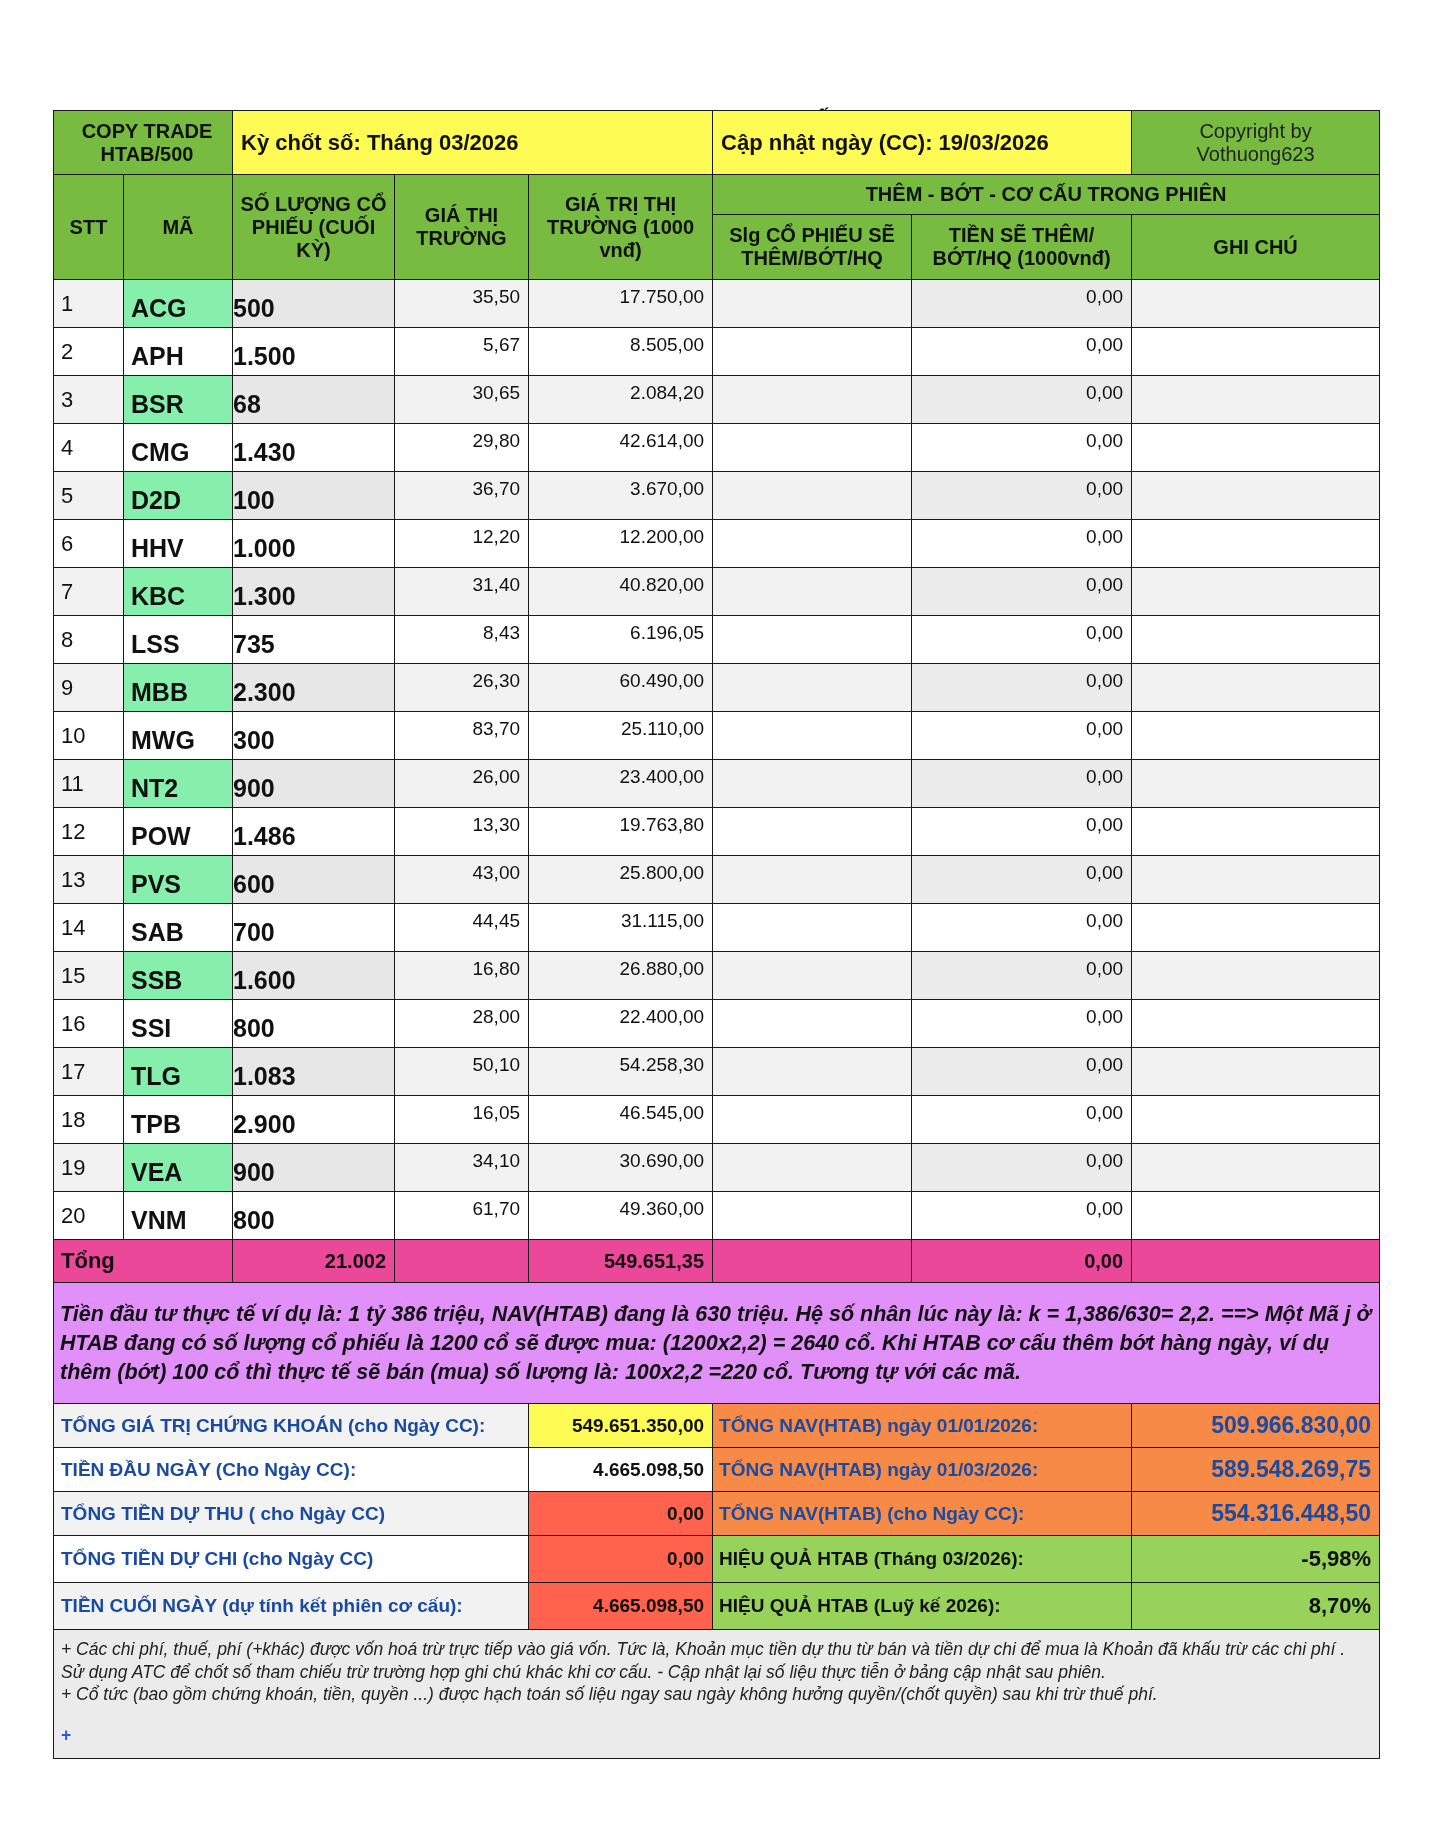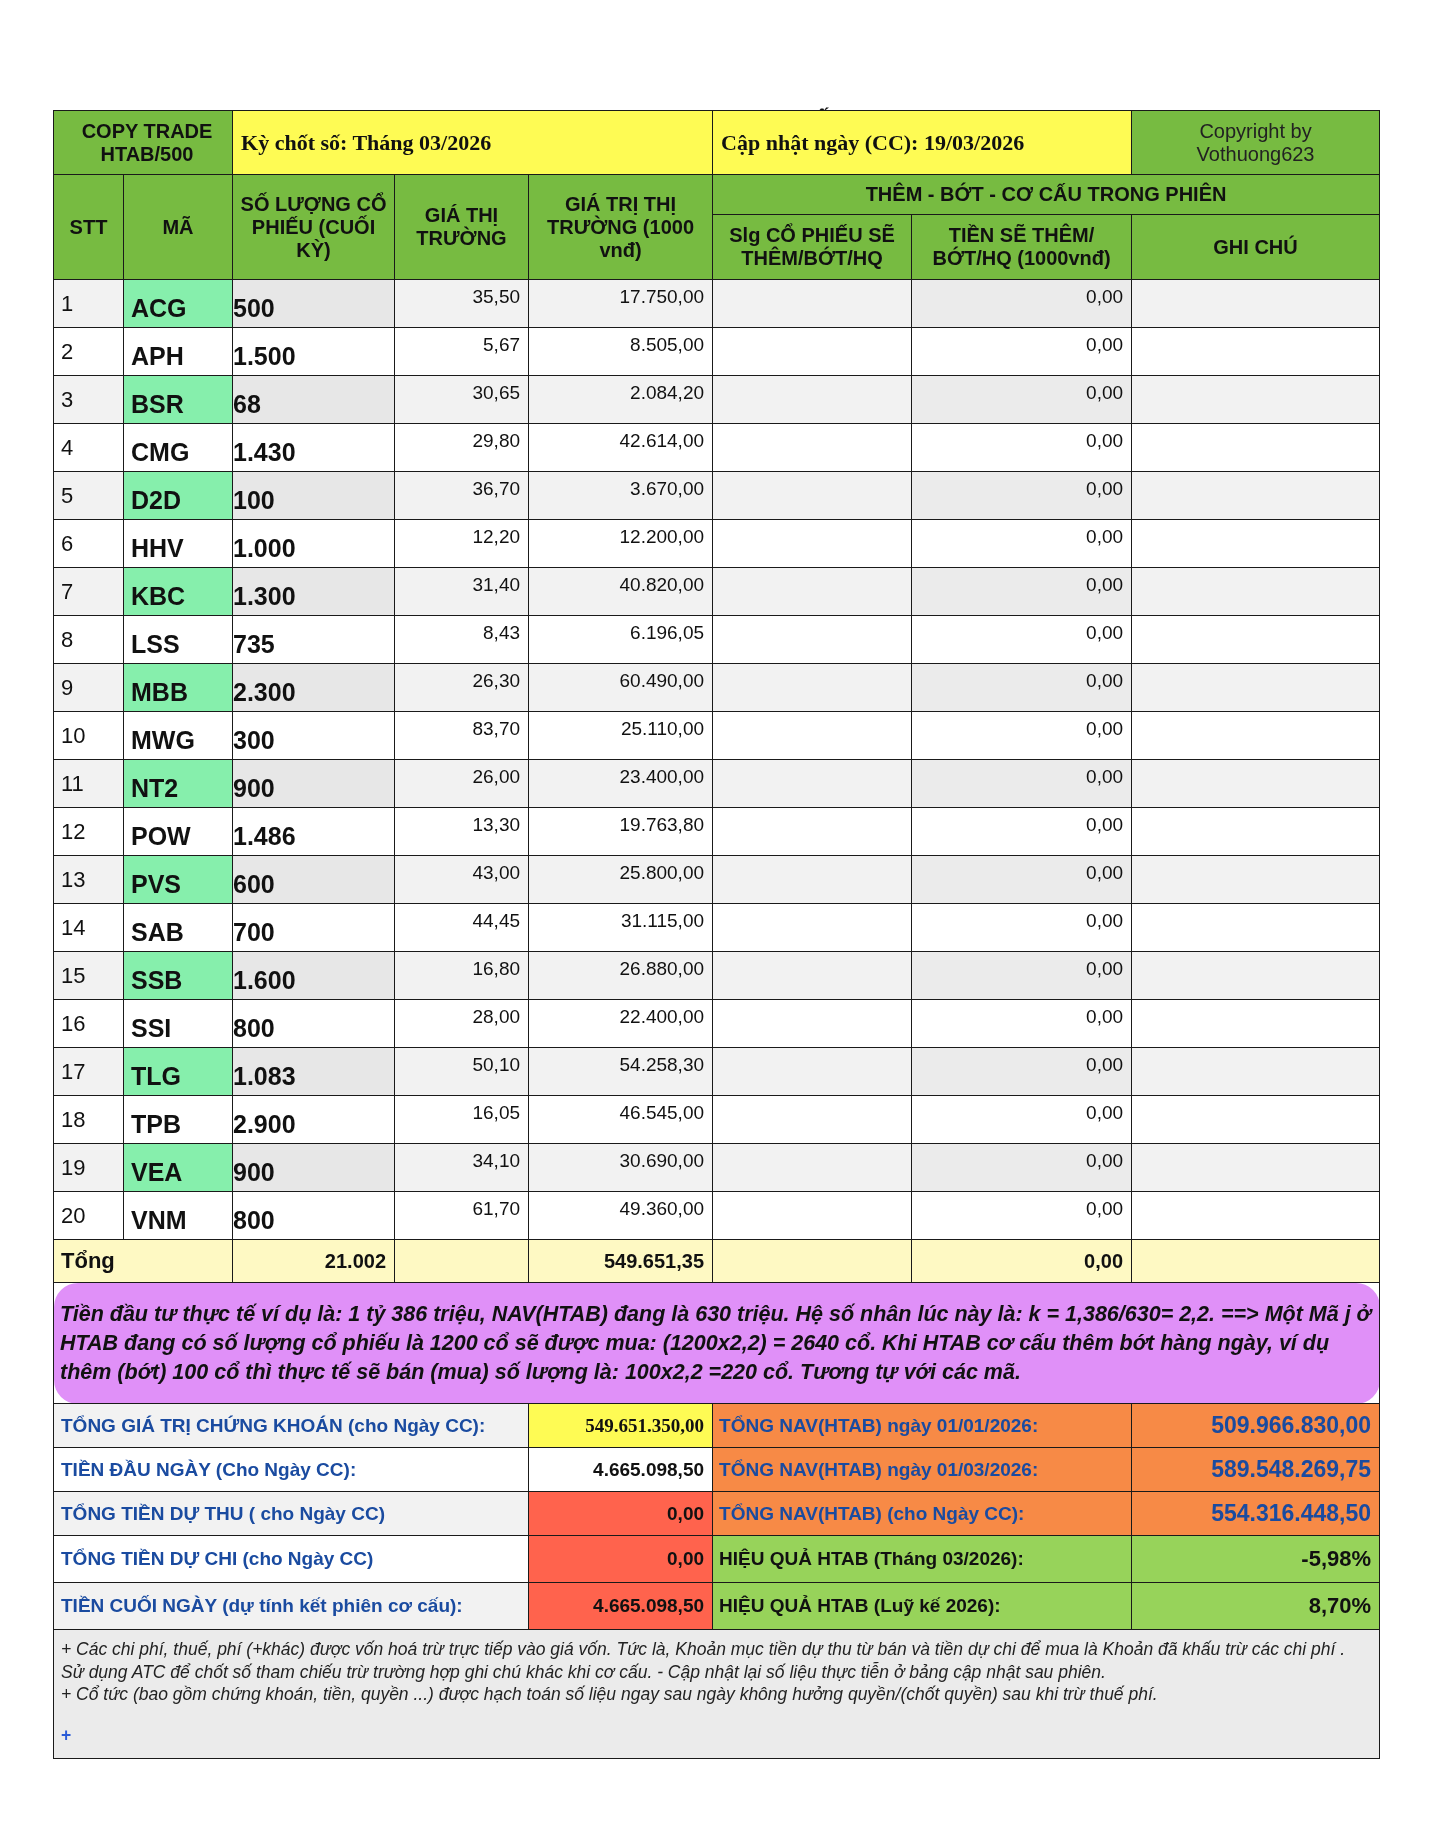--- a/index.html
+++ b/index.html
@@ -9,25 +9,25 @@
   .title {
     position: absolute; left: 0; top: 64px; width: 1432px; text-align: center;
     font-size: 25px; font-weight: bold; font-style: italic; text-decoration: underline; margin-top: 44px;
   }
 
   .sheet { position: absolute; left: 53px; top: 110px; width: 1326px; }
   table { border-collapse: collapse; width: 1326px; table-layout: fixed; }
   td, th { border: 1.3px solid #1a1a1a; }
 
   .g { background: #77bb41; }
-  .y { background: #fefb54; font-family: Liberation Serif, serif; }
+  .y { background: #fefb54; }
   .lg { background: #97d35a; }
   .or { background: #f78a46; }
   .rd { background: #ff634d; }
-  .pu { background: #e090f8; border-radius: 24px; }
+  .pu { background: #e090f8; }
 
   
   .h1 td { height: 64px; }
   .h1 .brand { text-align: center; font-weight: bold; font-size: 20px; line-height: 23px; padding-left: 8px; }
   .h1 .period { font-weight: bold; font-size: 22px; padding-left: 8px; }
   .h1 .copy { text-align: center; font-size: 20px; line-height: 23px; color: #222; margin-top: 29px; }
 
   .h2 th { font-weight: bold; font-size: 20px; line-height: 23px; text-align: center; vertical-align: middle; }
   .h2a th { height: 40px; }
   .h2b th { height: 65px; }
@@ -37,21 +37,21 @@
   .dr .stt { padding-left: 7px; vertical-align: middle; font-size: 22px; }
   .dr .ma { font-weight: bold; font-size: 25px; padding-left: 7px; padding-top: 10px; }
   .dr .qty { font-weight: bold; font-size: 25px; padding-right: 8px; padding-top: 10px; }
   .dr .num { text-align: right; padding-right: 8px; vertical-align: top; padding-top: 6px; font-size: 19px; }
   .dr.odd td { background: #f2f2f2; }
   .dr.odd td.qty { background: #e7e7e7; }
   .dr.odd td.ma { background: #86efac; }
   .dr.even td { background: #ffffff; }
   .dr.odd td.money { background: #ebebeb; }
 
-  .tot td { height: 43px; background: #fef9c3; font-weight: bold; font-size: 20px; }
+  .tot td { height: 43px; background: #ec4899; font-weight: bold; font-size: 20px; }
   .tot .lbl { padding-left: 7px; font-size: 22px; }
   .tot .num { text-align: right; padding-right: 8px; }
 
   .note td { height: 121px; padding: 6px 6px; font-size: 21.5px; font-weight: bold; font-style: italic; line-height: 29px; }
 
   .sm td { height: 44px; font-size: 19px; font-weight: bold; }
   .sm .lab { color: #1a4ba0; padding-left: 7px; background: #f2f2f2; }
   .sm.w .lab { background: #ffffff; }
   .sm .val { text-align: right; padding-right: 8px; color: #111; }
   .sm .lab2 { padding-left: 6px; color: #1a4ba0; }

